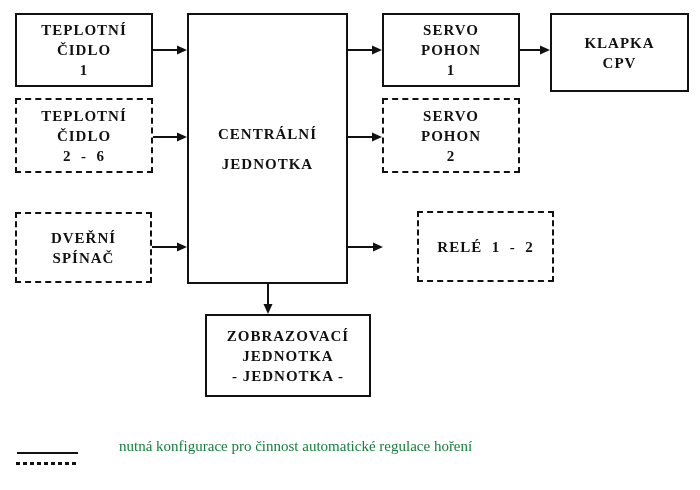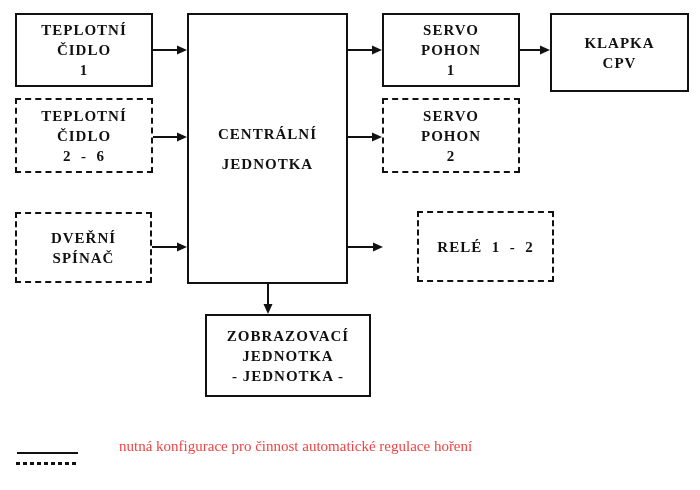--- a/index.html
+++ b/index.html
@@ -44,21 +44,21 @@
     background: repeating-linear-gradient(90deg, #111111 0px, #111111 4px, transparent 4px, transparent 7px);
   }
   .legend-text {
     position: absolute;
     left: 119px;
     top: 437px;
     font-size: 15px;
     line-height: 18px;
     font-weight: normal;
     letter-spacing: 0;
-    color: #ef4444;
+    color: #15803d;
   }
 </style>
 </head>
 <body>
 
 <div class="stage">
 
   <div class="box solid" style="left:15px; top:13px; width:138px; height:74px;">
     <div class="line">TEPLOTNÍ</div>
     <div class="line">ČIDLO</div>

